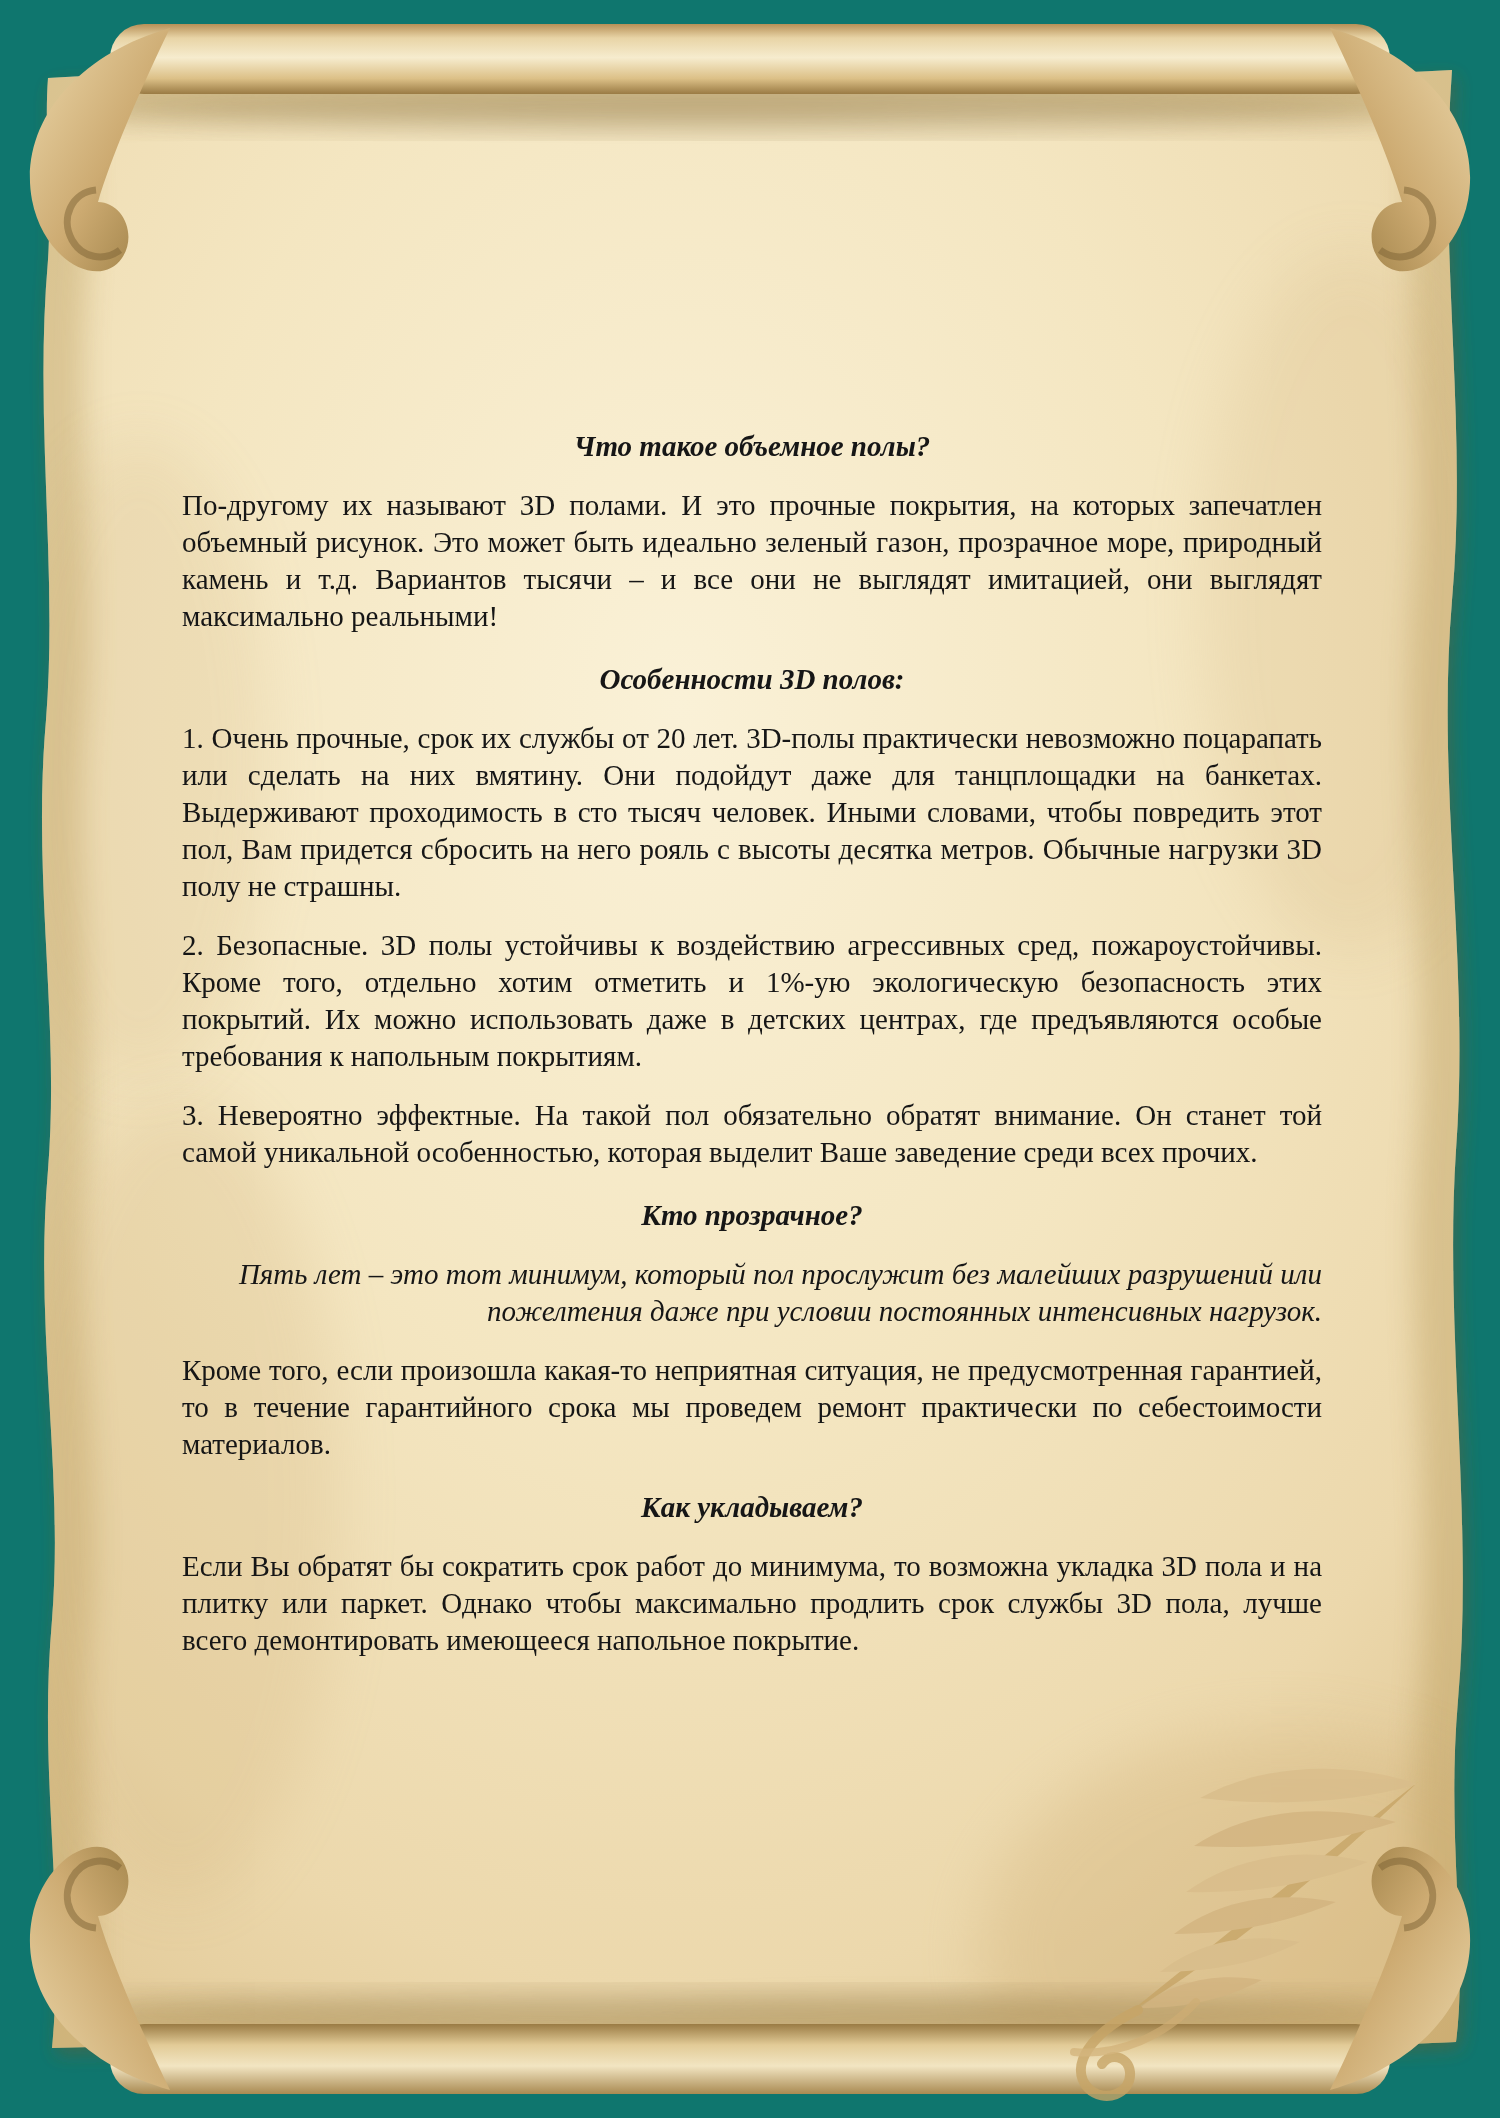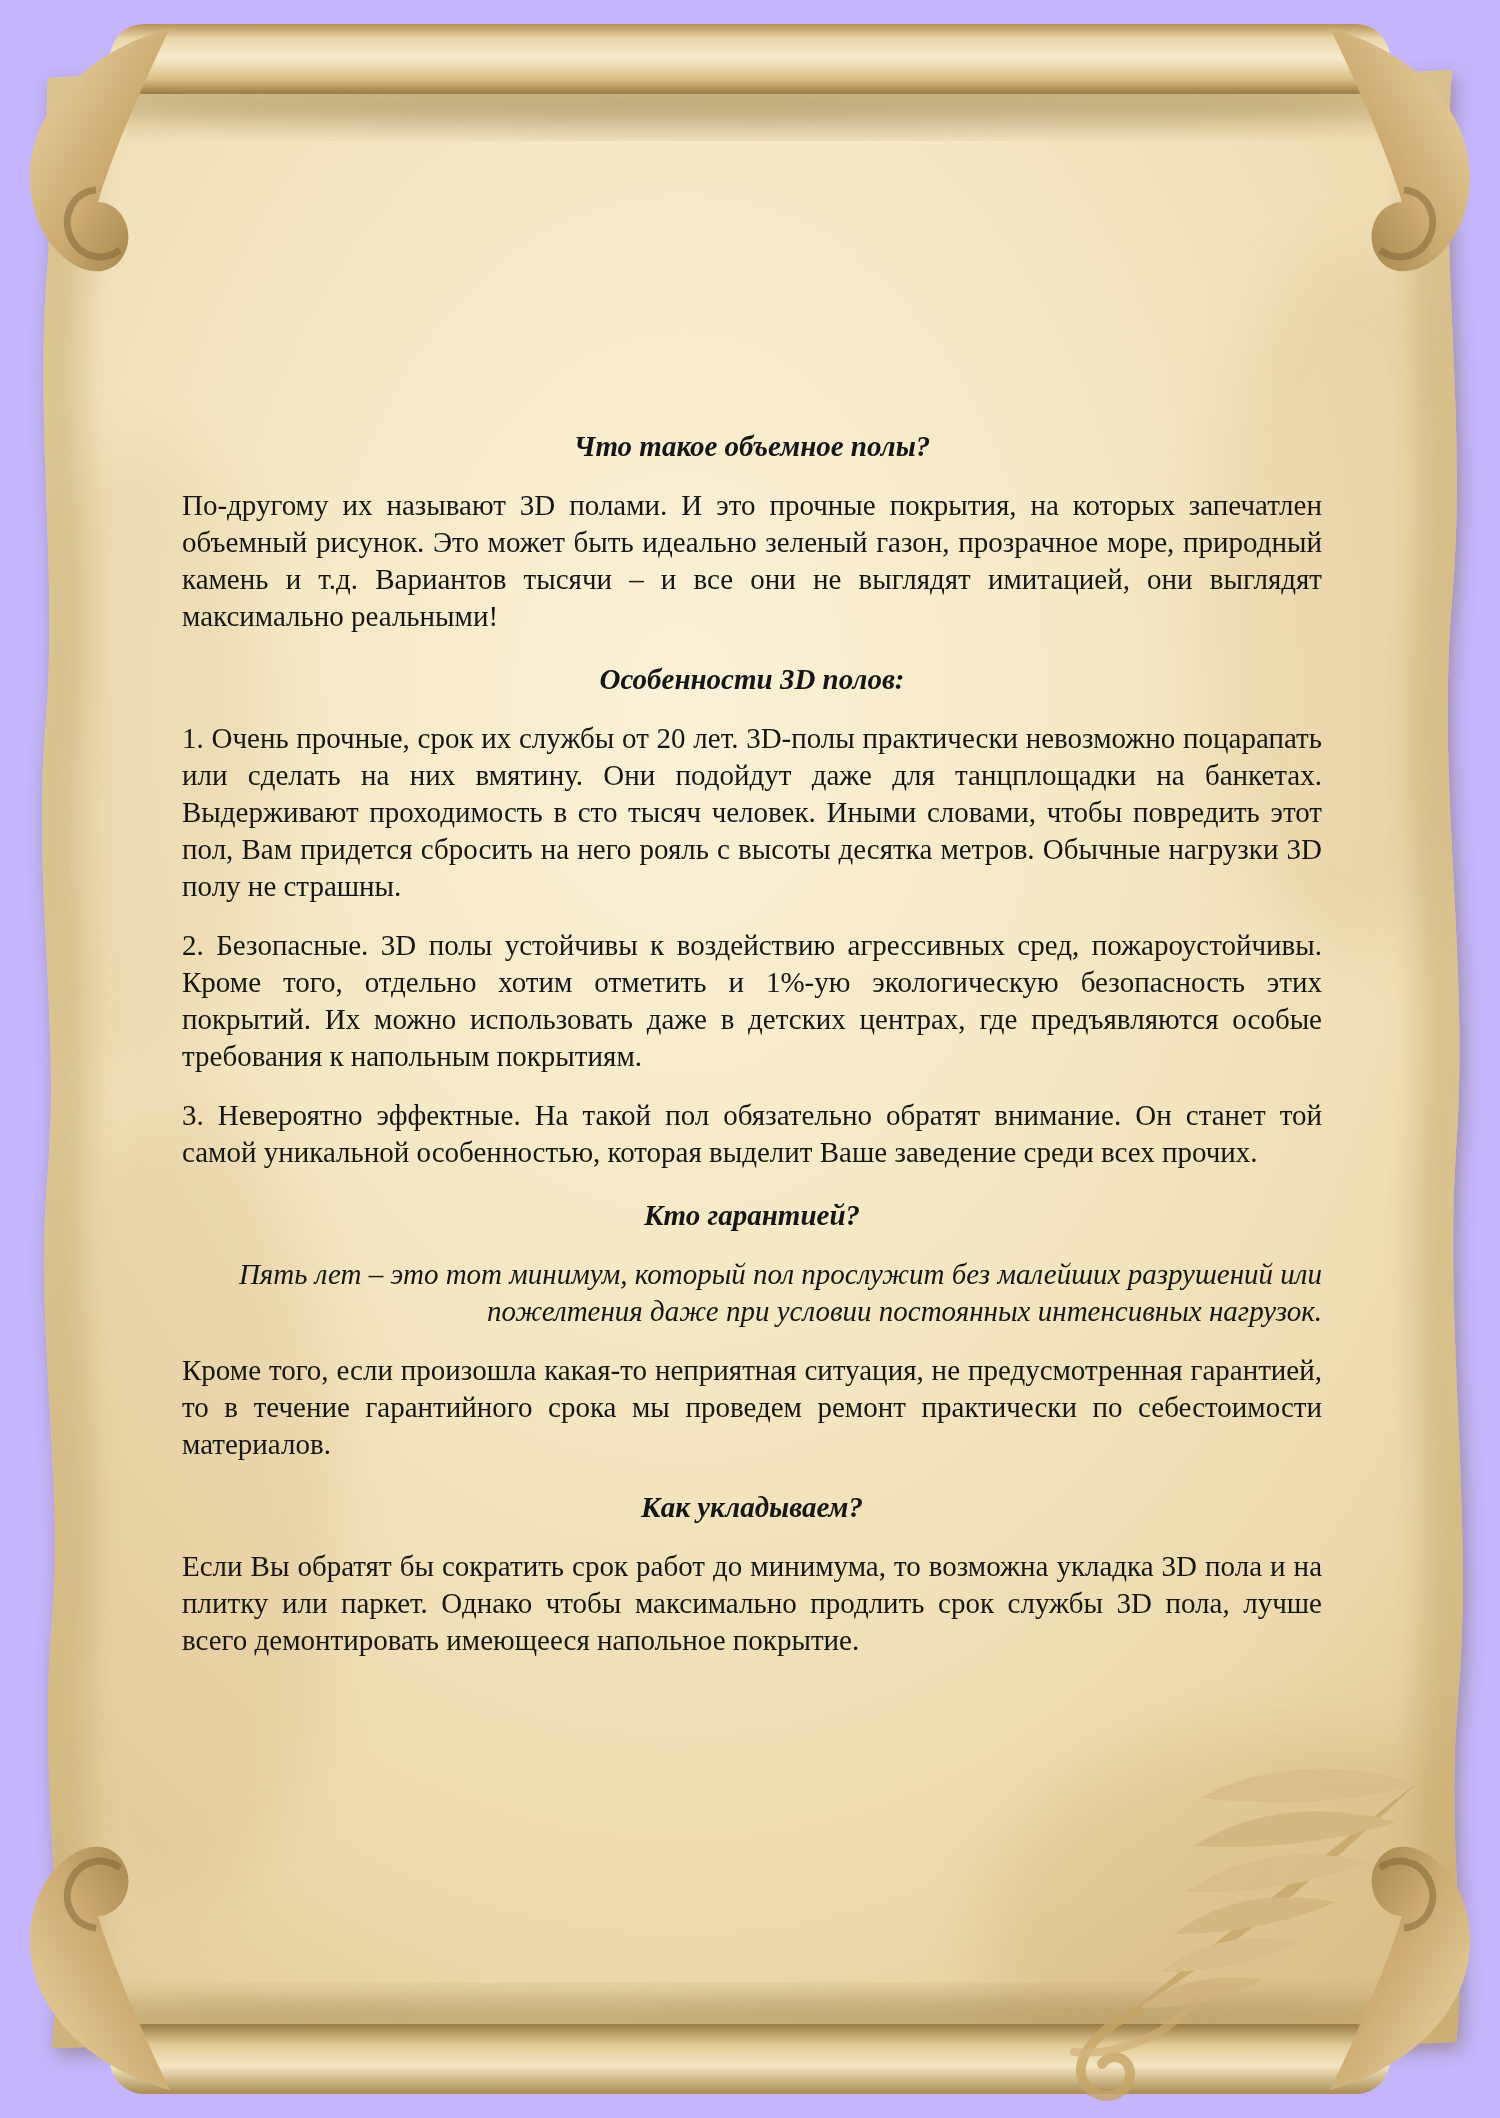--- a/index.html
+++ b/index.html
@@ -5,21 +5,21 @@
 <style>
   html, body {
     margin: 0;
     padding: 0;
     background: #ffffff;
   }
   .page {
     position: relative;
     width: 1500px;
     height: 2118px;
-    background: #c4b5fd;
+    background: #0f766e;
     overflow: hidden;
     font-family: "Liberation Serif", serif;
   }
   .scroll-bg {
     position: absolute;
     left: 0;
     top: 0;
     width: 1500px;
     height: 2118px;
   }
@@ -152,20 +152,20 @@
     </g>
   </svg>
 
   <div class="content">
       <h2 class="doc-heading">Что такое объемное полы?</h2>
       <p class="doc-para"><span>По-другому их называют 3D полами. И это прочные покрытия, на которых запечатлен объемный рисунок. Это может быть идеально зеленый газон, прозрачное море, природный камень и т.д. Вариантов тысячи – и все они не выглядят имитацией, они выглядят максимально реальными!</span></p>
       <h2 class="doc-heading">Особенности 3D полов:</h2>
       <p class="doc-para"><span>1. </span><b>Очень прочные, срок их службы от 20 лет</b><span>. 3D-полы практически невозможно поцарапать или сделать на них вмятину. Они подойдут даже для танцплощадки на банкетах. Выдерживают проходимость в сто тысяч человек. Иными словами, чтобы повредить этот пол, Вам придется сбросить на него рояль с высоты десятка метров. Обычные нагрузки 3D полу не страшны.</span></p>
       <p class="doc-para"><span>2. </span><b>Безопасные</b><span>. 3D полы устойчивы к воздействию агрессивных сред, пожароустойчивы. Кроме того, отдельно хотим отметить и 1%-ую экологическую безопасность этих покрытий. Их можно использовать даже в детских центрах, где предъявляются особые требования к напольным покрытиям.</span></p>
       <p class="doc-para"><span>3. </span><b>Невероятно эффектные</b><span>. На такой пол обязательно обратят внимание. Он станет той самой уникальной особенностью, которая выделит Ваше заведение среди всех прочих.</span></p>
-      <h2 class="doc-heading">Кто гарантией?</h2>
+      <h2 class="doc-heading">Кто прозрачное?</h2>
       <p class="doc-quote">Пять лет – это тот минимум, который пол прослужит без малейших разрушений или пожелтения даже при условии постоянных интенсивных нагрузок.</p>
       <p class="doc-para"><span>Кроме того, если произошла какая-то неприятная ситуация, не предусмотренная гарантией, то в течение гарантийного срока мы проведем ремонт практически по себестоимости материалов.</span></p>
       <h2 class="doc-heading">Как укладываем?</h2>
       <p class="doc-para"><span>Если Вы обратят бы сократить срок работ до минимума, то возможна укладка 3D пола и на плитку или паркет. Однако чтобы максимально продлить срок службы 3D пола, лучше всего демонтировать имеющееся напольное покрытие.</span></p>
     </div>
 
 </div>
 
 </body></html>

